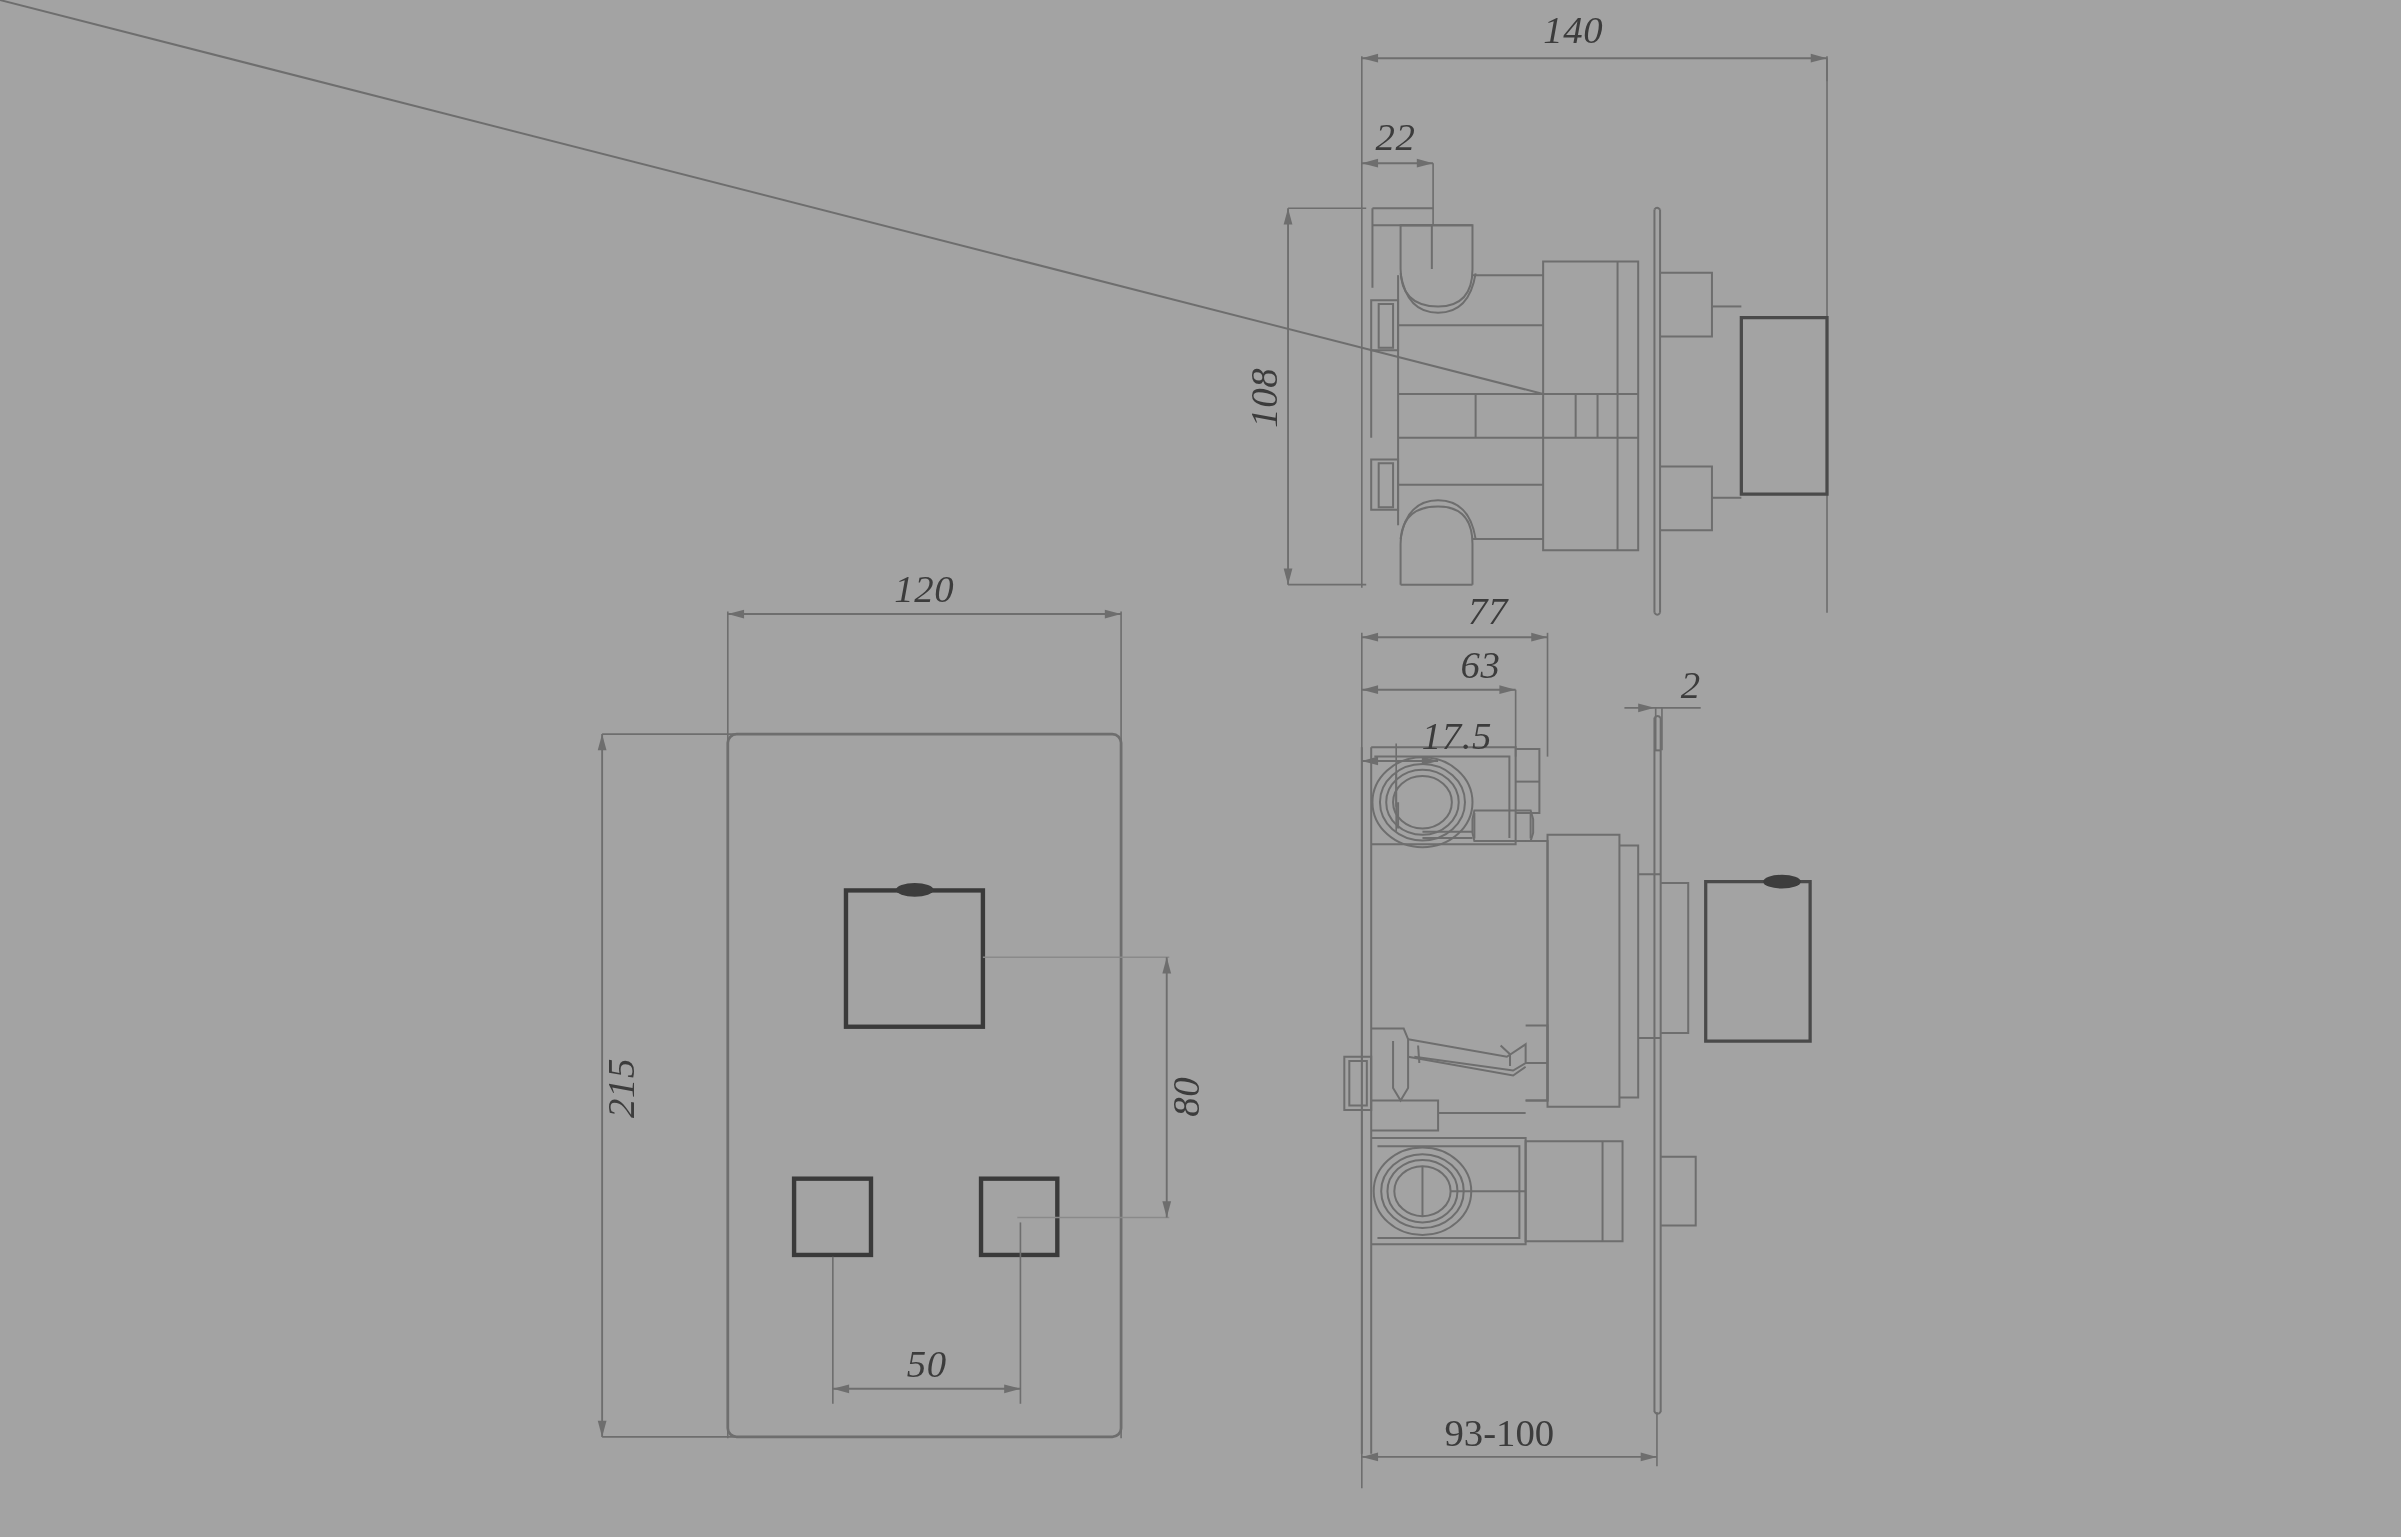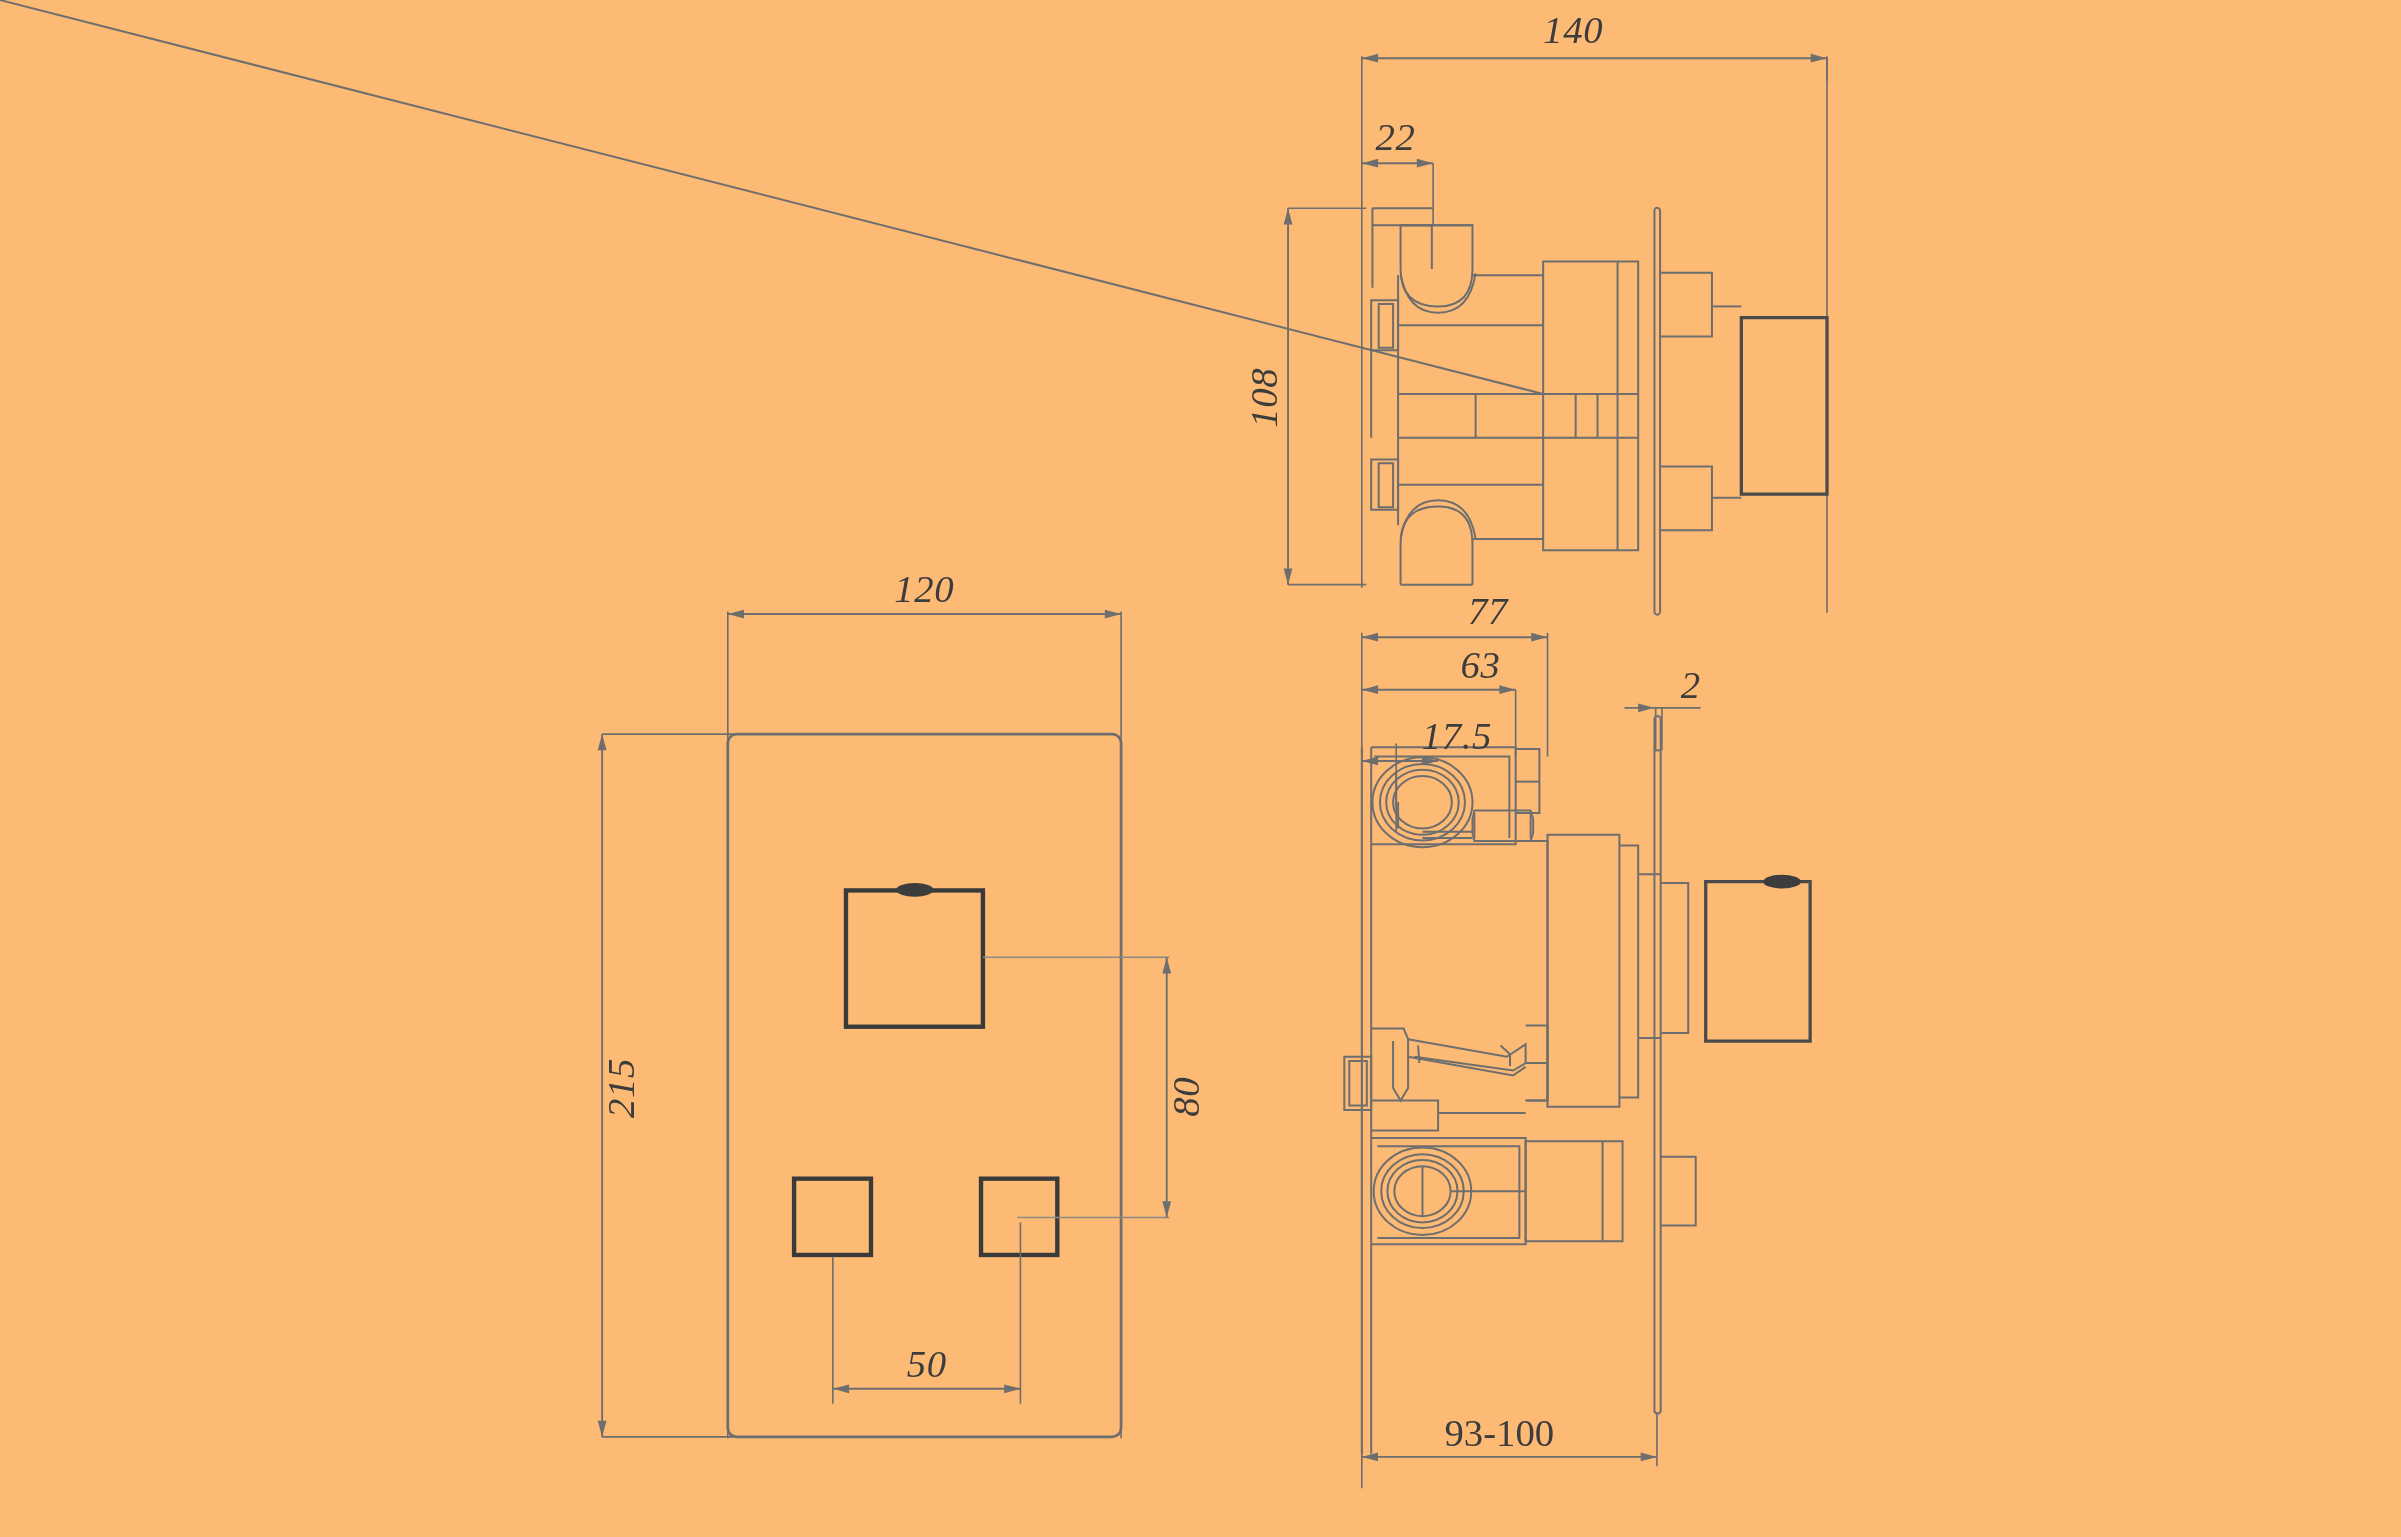--- a/index.html
+++ b/index.html
@@ -1,17 +1,17 @@
 <!DOCTYPE html>
 <html style="font-size:10px"><head>
 <meta charset="utf-8">
 <style>
   html,body{margin:0;padding:0;background:#ffffff;}
   body{width:2401px;height:1537px;font-family:"Liberation Serif",serif;}
-  #stage{position:relative;width:2401px;height:1537px;background:#fdba74;overflow:hidden;}
+  #stage{position:relative;width:2401px;height:1537px;background:#a3a3a3;overflow:hidden;}
   svg{display:block;position:absolute;top:0;left:0;}
   .dimtext{font-family:"Liberation Serif",serif;font-style:italic;fill:#3c3c3c;font-size:62px;letter-spacing:1px;}
   .dimtext-plain{font-family:"Liberation Serif",serif;fill:#3c3c3c;font-size:62px;}
 </style>
 </head>
 <body>
 
 <div id="stage">
 
 <svg width="2401" height="1537" viewBox="0 0 3840 2458" xmlns="http://www.w3.org/2000/svg">

